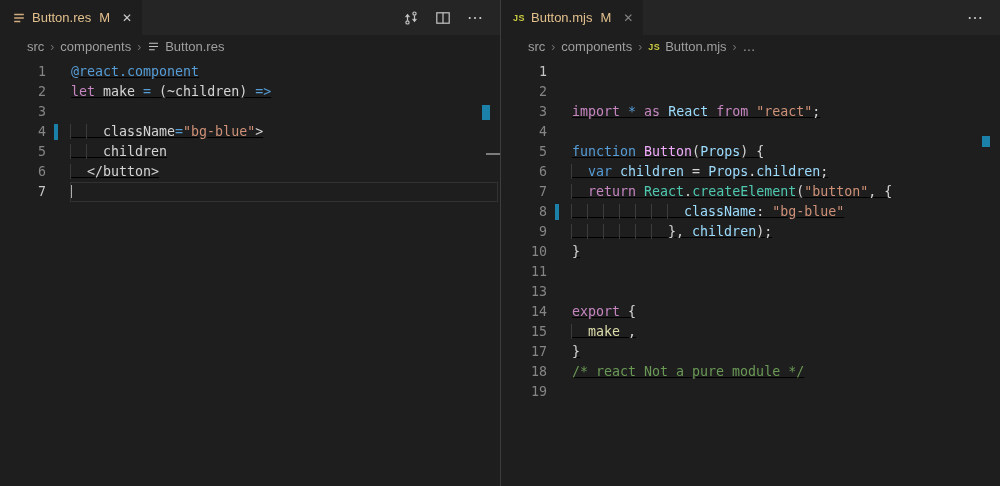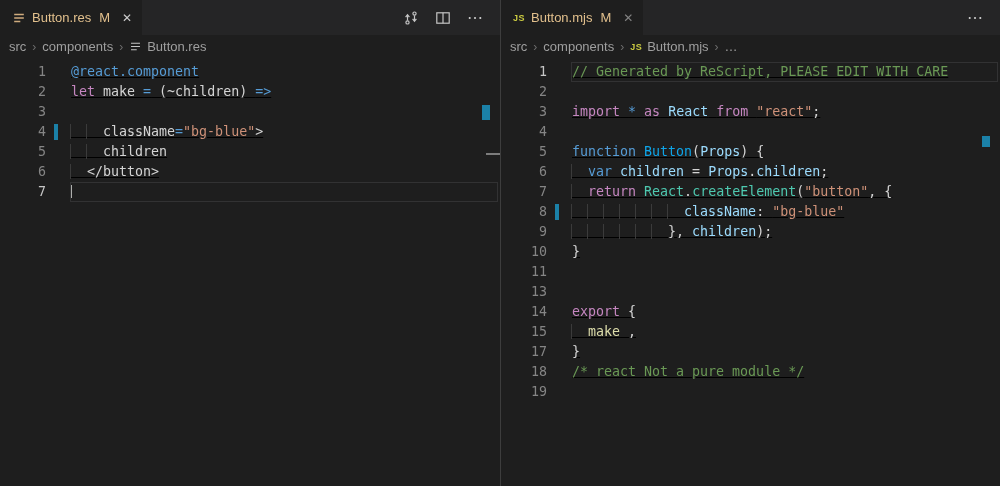--- a/index.html
+++ b/index.html
@@ -24,21 +24,21 @@
   .ellipsis-glyph { font-size:16px; color:#c5c5c5; letter-spacing:1px; line-height:1; }
 
   
   .res-icon svg { display:block; }
   .res-icon { color:#cfab7d; display:flex; }
   .crumbs .res-icon { color:#c5c5c5; }
   .jsbadge { color:#cbcb41; font-weight:bold; font-size:9px; letter-spacing:0.5px;
              font-family:"Liberation Sans", sans-serif; }
 
   
-  .crumbs { height:23px; display:flex; align-items:center; gap:6px; padding-left:9px;
+  .crumbs { height:23px; display:flex; align-items:center; gap:6px; padding-left:27px;
             font-size:13px; color:#9f9f9f; background:#1e1e1e; }
   .crumb { display:flex; align-items:center; gap:5px; cursor:pointer; }
   .crumb-sep { color:#6d6d6d; font-size:12px; }
 
   
   .code { position:relative; height:428px; padding-top:4px;
           font-family:"DejaVu Sans Mono", monospace; font-size:13.3px; }
   .line { display:flex; height:20px; line-height:20px; }
   .gutter { width:46px; text-align:right; color:#858585; flex:none; user-select:none; }
   .line.cur .gutter { color:#c6c6c6; }
@@ -186,41 +186,40 @@
         </span>
         <span class="crumb-sep">›</span>
         <span class="crumb">
           <span>…</span>
         </span>
       </div>
     <div class="code">
       <div class="line cur">
           <span class="gutter">1</span>
           <span class="gutter-deco"></span>
-          <span class="line-body"><span class="line-text"><span style="color: rgb(106, 153, 85);">// Generated by ReScript, PLEASE EDIT WITH CARE</span></span></span>
         </div>
         <div class="line">
           <span class="gutter">2</span>
           <span class="gutter-deco"></span>
           <span class="line-body"><span class="line-text"></span></span>
         </div>
         <div class="line">
           <span class="gutter">3</span>
           <span class="gutter-deco"></span>
           <span class="line-body"><span class="line-text"><span style="color: rgb(197, 134, 192);">import</span><span style="color: rgb(212, 212, 212);"> </span><span style="color: rgb(86, 156, 214);">*</span><span style="color: rgb(212, 212, 212);"> </span><span style="color: rgb(197, 134, 192);">as</span><span style="color: rgb(212, 212, 212);"> </span><span style="color: rgb(156, 220, 254);">React</span><span style="color: rgb(212, 212, 212);"> </span><span style="color: rgb(197, 134, 192);">from</span><span style="color: rgb(212, 212, 212);"> </span><span style="color: rgb(206, 145, 120);">"react"</span><span style="color: rgb(212, 212, 212);">;</span></span></span>
         </div>
         <div class="line">
           <span class="gutter">4</span>
           <span class="gutter-deco"></span>
           <span class="line-body"><span class="line-text"></span></span>
         </div>
         <div class="line">
           <span class="gutter">5</span>
           <span class="gutter-deco"></span>
-          <span class="line-body"><span class="line-text"><span style="color: rgb(86, 156, 214);">function</span><span style="color: rgb(212, 212, 212);"> </span><span style="color: #0ea5e9;">Button</span><span style="color: rgb(212, 212, 212);">(</span><span style="color: rgb(156, 220, 254);">Props</span><span style="color: rgb(212, 212, 212);">) {</span></span></span>
+          <span class="line-body"><span class="line-text"><span style="color: rgb(86, 156, 214);">function</span><span style="color: rgb(212, 212, 212);"> </span><span style="color: #f0abfc;">Button</span><span style="color: rgb(212, 212, 212);">(</span><span style="color: rgb(156, 220, 254);">Props</span><span style="color: rgb(212, 212, 212);">) {</span></span></span>
         </div>
         <div class="line">
           <span class="gutter">6</span>
           <span class="gutter-deco"></span>
           <span class="line-body"><span class="line-text"><span class="guide" style="left: 0ch;"></span><span style="color: rgb(212, 212, 212);">  </span><span style="color: rgb(86, 156, 214);">var</span><span style="color: rgb(212, 212, 212);"> </span><span style="color: rgb(156, 220, 254);">children</span><span style="color: rgb(212, 212, 212);"> = </span><span style="color: rgb(156, 220, 254);">Props</span><span style="color: rgb(212, 212, 212);">.</span><span style="color: rgb(156, 220, 254);">children</span><span style="color: rgb(212, 212, 212);">;</span></span></span>
         </div>
         <div class="line">
           <span class="gutter">7</span>
           <span class="gutter-deco"></span>
           <span class="line-body"><span class="line-text"><span class="guide" style="left: 0ch;"></span><span style="color: rgb(212, 212, 212);">  </span><span style="color: rgb(197, 134, 192);">return</span><span style="color: rgb(212, 212, 212);"> </span><span style="color: rgb(78, 201, 176);">React</span><span style="color: rgb(212, 212, 212);">.</span><span style="color: rgb(78, 201, 176);">createElement</span><span style="color: rgb(212, 212, 212);">(</span><span style="color: rgb(206, 145, 120);">"button"</span><span style="color: rgb(212, 212, 212);">, {</span></span></span>

